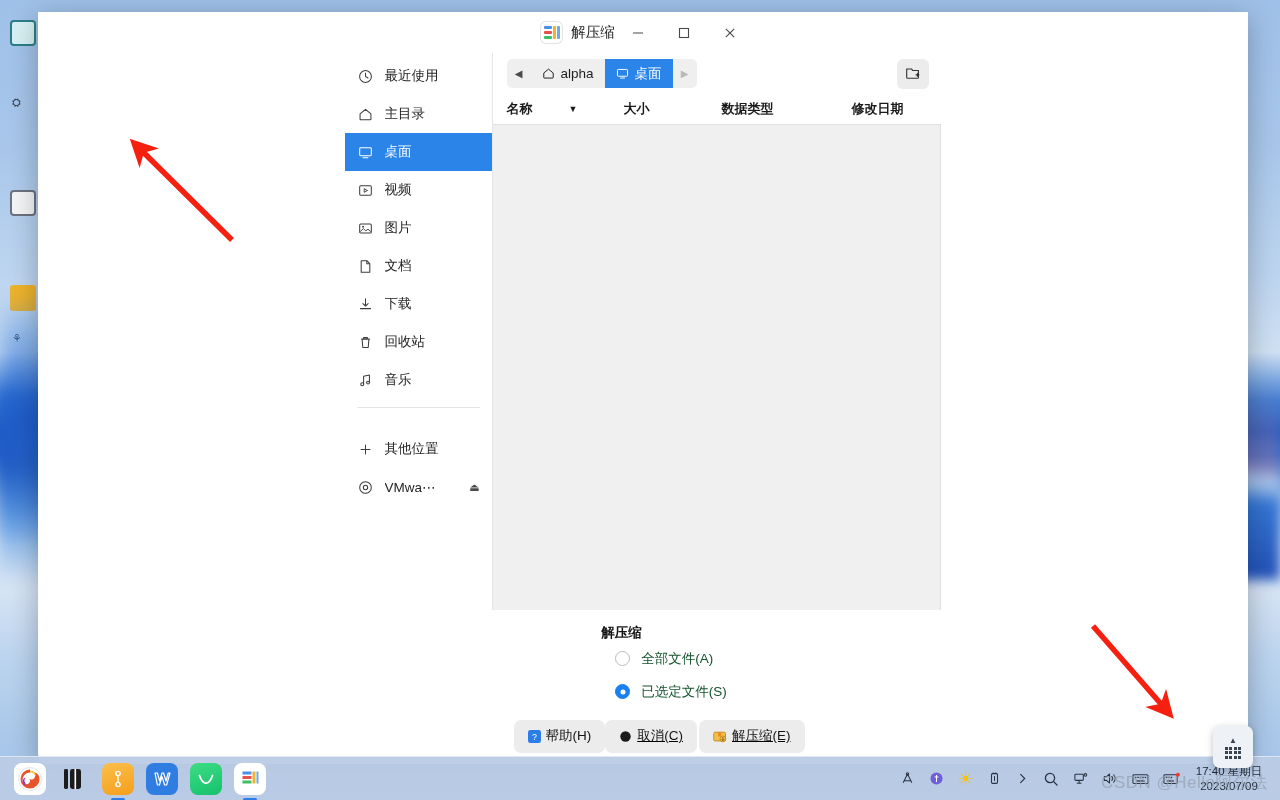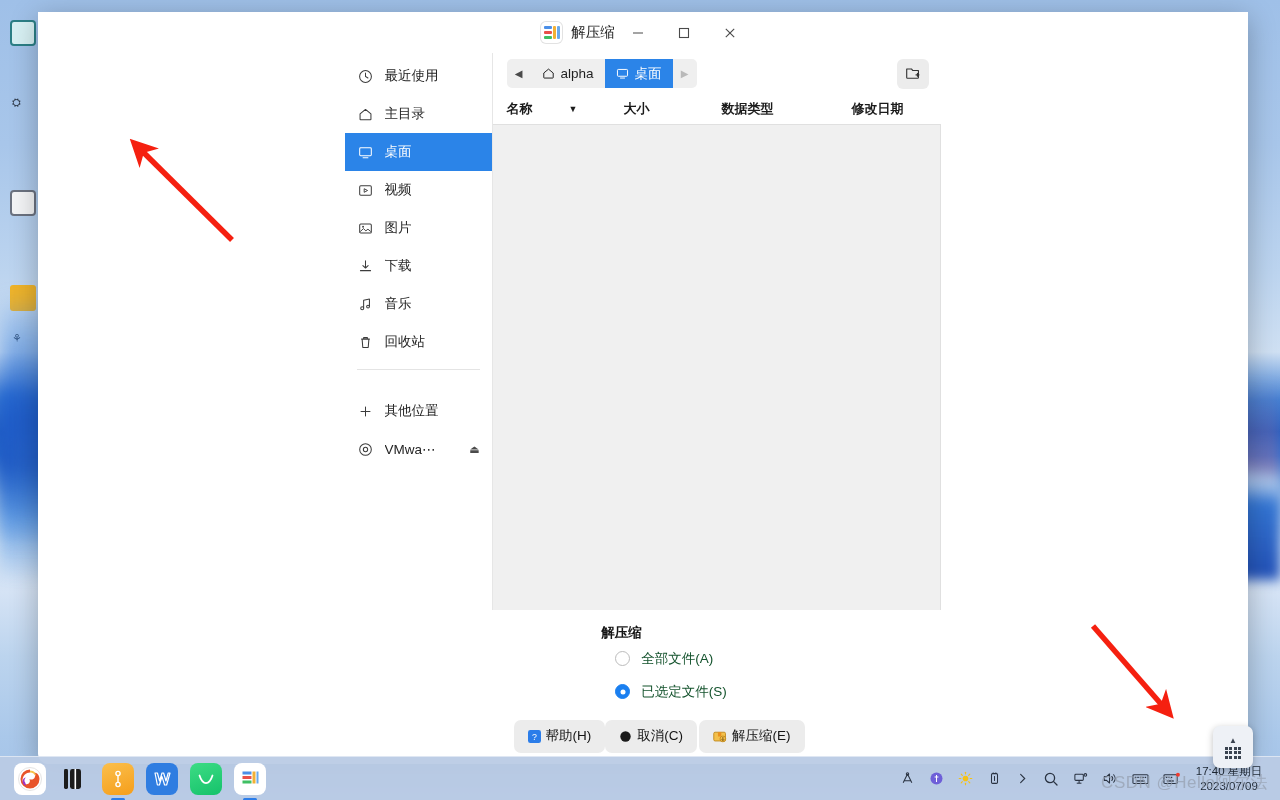--- a/index.html
+++ b/index.html
@@ -197,21 +197,21 @@
   
   #footer {
     height: 56px; display: flex; align-items: center; padding: 0 10px 0 42px;
     flex-shrink: 0; background: #fff;
   }
   .btn {
     height: 33px; border-radius: 7px; background: #ececec; border: none;
     display: flex; align-items: center; gap: 5px; padding: 0 14px;
     font-size: 13.5px; color: #141414; font-family: "Liberation Sans", sans-serif;
   }
-  #footer-right { margin-left: auto; display: flex; gap: 2px; }
+  #footer-right { margin-left: auto; display: flex; gap: 2px; text-decoration: underline; }
   .btn-ico { display: flex; align-items: center; font-size: 12px; }
 
   
   #arrows { position: absolute; inset: 0; pointer-events: none; }
 
   
   #vkbd {
     position: absolute; left: 1213px; top: 726px; width: 40px; height: 42px;
     background: #eef1f6; border-radius: 7px; box-shadow: 0 2px 7px rgba(0,0,0,.25);
     display: flex; flex-direction: column; align-items: center; justify-content: center;
@@ -310,49 +310,58 @@
         <span class="si-ico">
           <svg width="15" height="15" viewBox="0 0 16 16">
               <rect x="1.8" y="3.2" width="12.4" height="9.6" rx="1.2" fill="none" stroke="currentColor" stroke-width="1.1"></rect>
               <path d="M2.4 11.3l3.4-3.2 2.6 2.4 2.2-1.8 3 2.6" fill="none" stroke="currentColor" stroke-width="1"></path>
               <circle cx="5.4" cy="6.1" r="1" fill="currentColor"></circle>
             </svg>
         </span>
         <span class="side-label">图片</span>
       </div>
 
+      <div class="side-item">
+        <span class="si-ico">
+          <svg width="15" height="15" viewBox="0 0 16 16">
+              <path d="M3.4 1.8h6l3.2 3.2v9.2H3.4z" fill="none" stroke="currentColor" stroke-width="1.1" stroke-linejoin="round"></path>
+              <path d="M9.4 1.8V5h3.2" fill="none" stroke="currentColor" stroke-width="1.1"></path>
+            </svg>
+        </span>
+        <span class="side-label">文档</span>
+      </div>
 
       <div class="side-item">
         <span class="si-ico">
           <svg width="15" height="15" viewBox="0 0 16 16">
               <path d="M8 2v7.4M5.2 7l2.8 2.6L10.8 7" fill="none" stroke="currentColor" stroke-width="1.1" stroke-linecap="round" stroke-linejoin="round"></path>
               <path d="M2.6 12.4h10.8" stroke="currentColor" stroke-width="1.1" stroke-linecap="round"></path>
             </svg>
         </span>
         <span class="side-label">下载</span>
+      </div>
+
+      <div class="side-item">
+        <span class="si-ico">
+          <svg width="15" height="15" viewBox="0 0 16 16">
+              <path d="M3.4 4.4h9.2M6 4.4V2.8h4v1.6M4.4 4.4l.7 9h5.8l.7-9" fill="none" stroke="currentColor" stroke-width="1.1" stroke-linejoin="round"></path>
+            </svg>
+        </span>
+        <span class="side-label">回收站</span>
       </div>
 
       <div class="side-item">
         <span class="si-ico">
           <svg width="15" height="15" viewBox="0 0 16 16">
               <path d="M6 12V3.4l6.2-1.2V10" fill="none" stroke="currentColor" stroke-width="1.1" stroke-linejoin="round"></path>
               <circle cx="4.5" cy="12" r="1.6" fill="none" stroke="currentColor" stroke-width="1.1"></circle>
               <circle cx="10.7" cy="10.2" r="1.5" fill="none" stroke="currentColor" stroke-width="1.1"></circle>
             </svg>
         </span>
         <span class="side-label">音乐</span>
-      </div>
-
-      <div class="side-item">
-        <span class="si-ico">
-          <svg width="15" height="15" viewBox="0 0 16 16">
-              <path d="M3.4 4.4h9.2M6 4.4V2.8h4v1.6M4.4 4.4l.7 9h5.8l.7-9" fill="none" stroke="currentColor" stroke-width="1.1" stroke-linejoin="round"></path>
-            </svg>
-        </span>
-        <span class="side-label">回收站</span>
       </div>
 
       <div id="side-sep"></div>
 
       <div class="side-item" style="margin-top:16px">
         <span class="si-ico">
           <svg width="15" height="15" viewBox="0 0 16 16">
               <line x1="8" y1="2.8" x2="8" y2="13.2" stroke="currentColor" stroke-width="1.1"></line>
               <line x1="2.8" y1="8" x2="13.2" y2="8" stroke="currentColor" stroke-width="1.1"></line>
             </svg>

